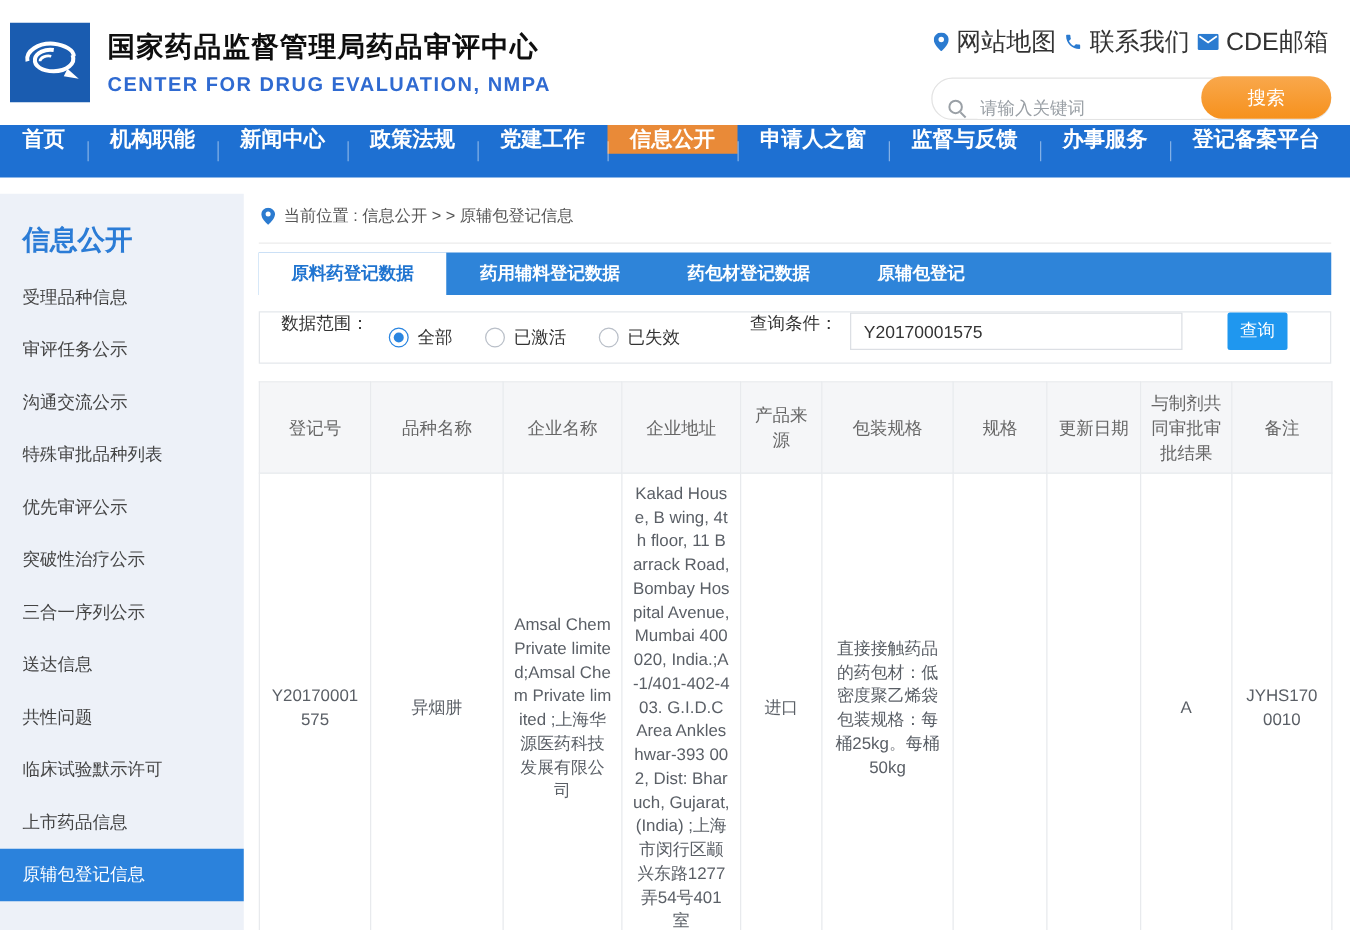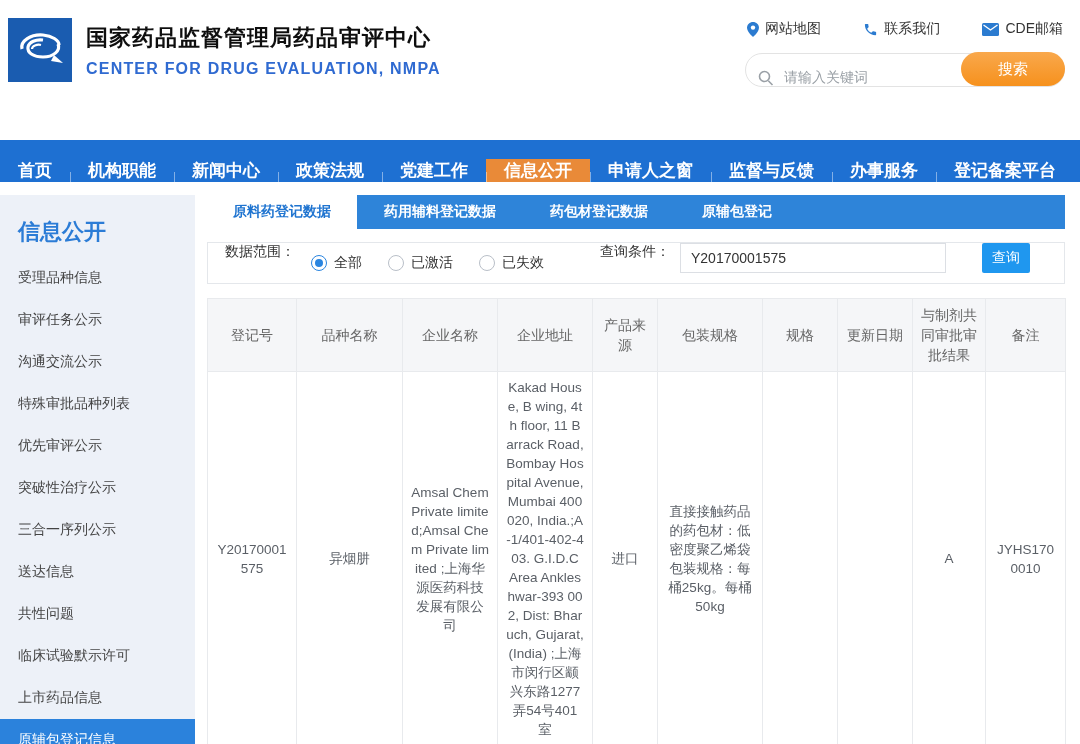--- a/index.html
+++ b/index.html
@@ -10,31 +10,31 @@
   }
 
   
   .header { height:100px; position:relative; display:flex; align-items:center; padding-left:8px; }
   .logo-block { display:flex; align-items:center; cursor:pointer; }
   .brand { margin-left:14px; }
   .brand-title { font-size:22px; font-weight:bold; color:#0e0e0e; letter-spacing:1px; }
   .brand-sub { font-size:16px; font-weight:bold; color:#2f6ad1; letter-spacing:1.2px; margin-top:7px; }
   .header-right { position:absolute; right:15px; top:20px; width:320px; }
   .quick-links { display:flex; justify-content:space-between; align-items:center; padding:0 2px; }
-  .quick-link { display:flex; align-items:center; gap:6px; font-size:14px; color:#333; cursor:pointer; }
+  .quick-link { display:flex; align-items:center; gap:6px; font-size:20px; color:#333; cursor:pointer; }
   .searchbar { margin-top:15px; height:34px; border:1px solid #e3e3e3; border-radius:17px;
                display:flex; align-items:flex-end; background:#fff; padding-left:12px; }
   .search-input { border:none; outline:none; flex:1; min-width:0; font-size:14px; color:#333; margin-left:8px; }
   .search-input::placeholder { color:#9aa0a6; }
   .search-btn { width:104px; height:34px; flex-shrink:0; margin-right:-1px;
                 background:linear-gradient(#f9a84c,#f6911d); color:#fff; font-size:15px;
                 border:none; border-radius:17px; cursor:pointer; font-family:inherit; }
 
   
-  .nav { height:42px; background:#1e70d2; display:flex; align-items:flex-end;margin-top:40px; }
+  .nav { height:42px; background:#1e70d2; display:flex; align-items:flex-start; }
   .nav-item { display:flex; align-items:center; padding:0 18px; color:#fff; font-size:17px;
               font-weight:bold; position:relative; cursor:pointer; white-space:nowrap; }
   .nav-item + .nav-item::before { content:""; position:absolute; left:0; top:13px; height:16px;
               width:1px; background:rgba(255,255,255,.45); }
   .nav-item.active { background:#e98a38; }
 
   
   .layout { display:flex; margin-top:13px; height:589px; }
   .sidebar { width:195px; flex-shrink:0; background:#edf1f8; padding-top:16px; }
   .sidebar-title { color:#2b7cd6; font-size:22px; font-weight:bold; padding:6px 0 10px 18px; }
@@ -156,20 +156,27 @@
     <div class="side-item">三合一序列公示</div>
     <div class="side-item">送达信息</div>
     <div class="side-item">共性问题</div>
     <div class="side-item">临床试验默示许可</div>
     <div class="side-item">上市药品信息</div>
     <div class="side-item active">原辅包登记信息</div>
   </div>
 
   <div class="main">
 
+    <div class="breadcrumb">
+      <svg width="11" height="14" viewBox="0 0 12 15">
+        <path d="M6 0C2.7 0 0 2.6 0 5.8 0 10 6 15 6 15s6-5 6-9.2C12 2.6 9.3 0 6 0z" fill="#2b7bd0"></path>
+        <circle cx="6" cy="5.6" r="2.2" fill="#fff"></circle>
+      </svg>
+      <span>当前位置 : 信息公开 &gt; &gt; 原辅包登记信息</span>
+    </div>
 
     <div class="tabbar">
       <div class="tab active">原料药登记数据</div>
       <div class="tab">药用辅料登记数据</div>
       <div class="tab">药包材登记数据</div>
       <div class="tab">原辅包登记</div>
     </div>
 
     <div class="filter">
       <span>数据范围：</span>

